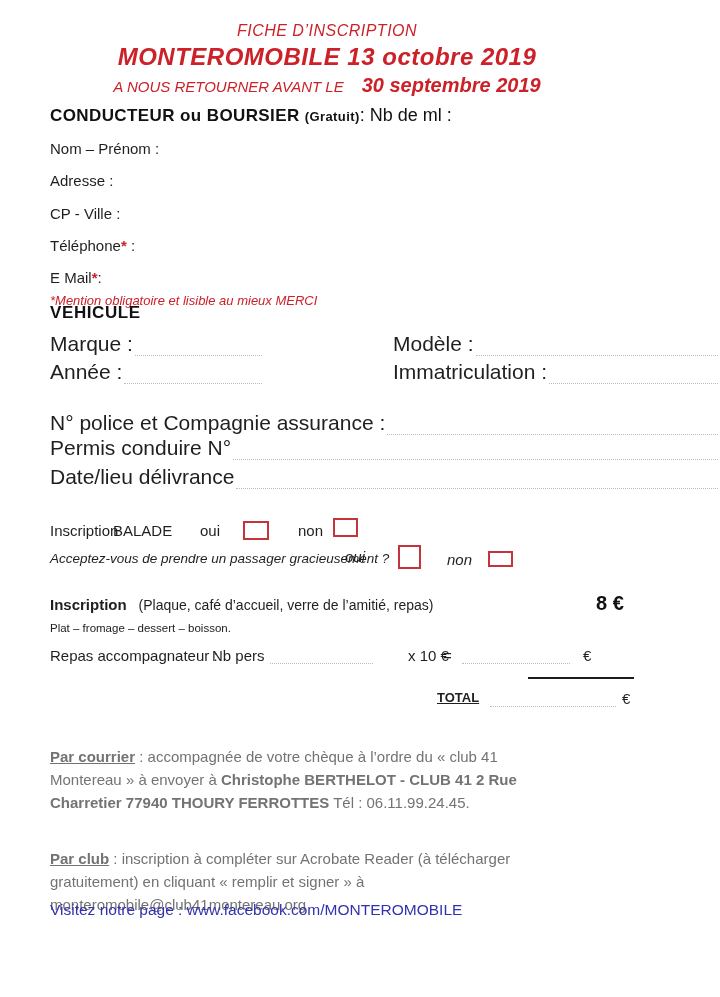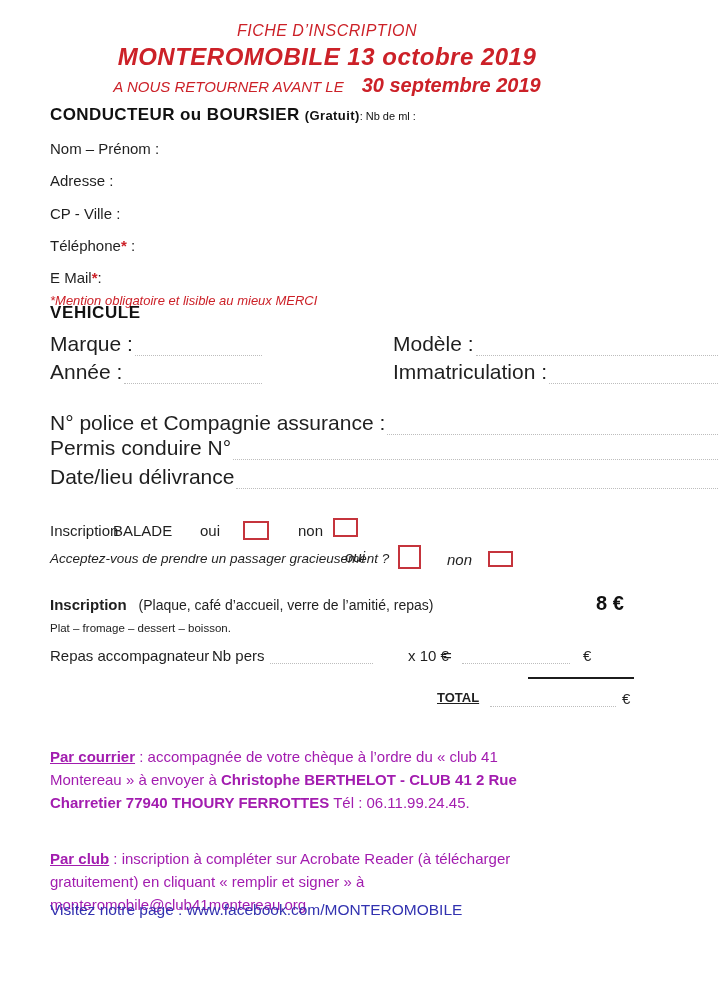--- a/index.html
+++ b/index.html
@@ -17,21 +17,21 @@
   
   .header { position: absolute; left: 0; top: 0; width: 654px; text-align: center; color: #cc2128; font-style: italic; }
   .h-small { position: absolute; top: 22px; width: 100%; font-size: 16px; letter-spacing: 0.5px; }
   .h-main  { position: absolute; top: 43px; width: 100%; font-size: 24px; font-weight: 700; letter-spacing: 0.5px; }
   .h-ret   { position: absolute; top: 74px; width: 100%; font-size: 15px; }
   .h-ret .date { font-size: 20px; font-weight: 700; margin-left: 18px; }
 
   
   .sec-head { font-weight: 700; font-size: 17px; letter-spacing: 0.4px; color: #111; }
   .sec-head .note { font-size: 13px; }
-  .sec-head .suffix { font-weight: 400; font-size: 11px; letter-spacing: 0; }
+  .sec-head .suffix { font-weight: 400; font-size: 18px; letter-spacing: 0; }
 
   .field { font-size: 15px; }
   .star { color: #cc2128; font-weight: 700; }
   .mention { font-size: 13px; font-style: italic; color: #cc2128; }
 
   
   .row { position: absolute; display: flex; align-items: flex-end; font-size: 21px; }
   .row .lbl { white-space: nowrap; padding-right: 2px; }
   .fill { flex: 1 1 auto; border-bottom: 1px dotted #bdbdbd; height: 15px; min-width: 20px; }
   .fillbox { position: absolute; border-bottom: 1px dotted #bdbdbd; height: 15px; }
@@ -40,21 +40,21 @@
   .cb { position: absolute; border: 2px solid #c5343c; background: #fff; box-sizing: border-box; }
 
   .it { font-style: italic; }
   .b  { font-weight: 700; }
   .u  { text-decoration: underline; }
 
   .price { font-weight: 700; font-size: 20px; color: #111; }
   .small-note { font-size: 11.5px; color: #222; }
   .sumline { position: absolute; background: #1c1c1c; height: 2px; }
 
-  .para { position: absolute; white-space: normal; font-size: 15px; line-height: 23px; color: #a21caf; }
+  .para { position: absolute; white-space: normal; font-size: 15px; line-height: 23px; color: #737373; }
   .link { color: #3232b0; }
 </style>
 </head>
 <body>
 
 <div class="page">
 
   <div class="header">
     <div class="h-small">FICHE D’INSCRIPTION</div>
     <div class="h-main">MONTEROMOBILE 13 octobre 2019</div>

